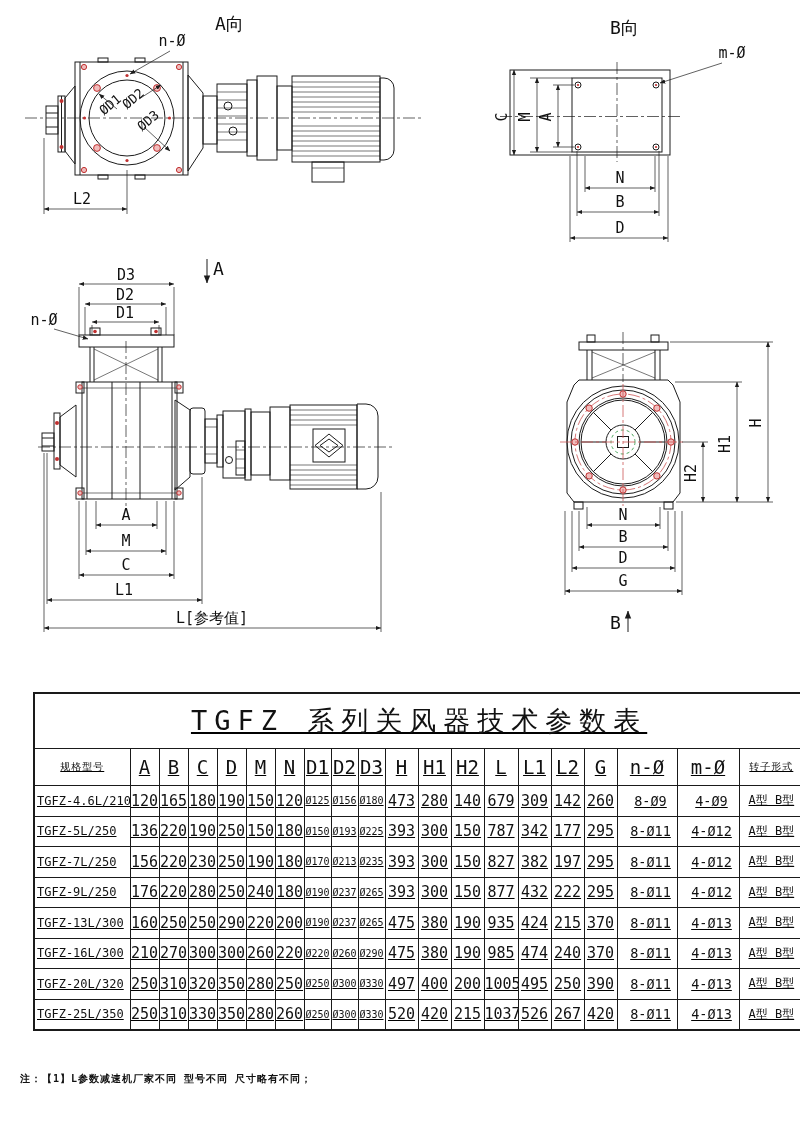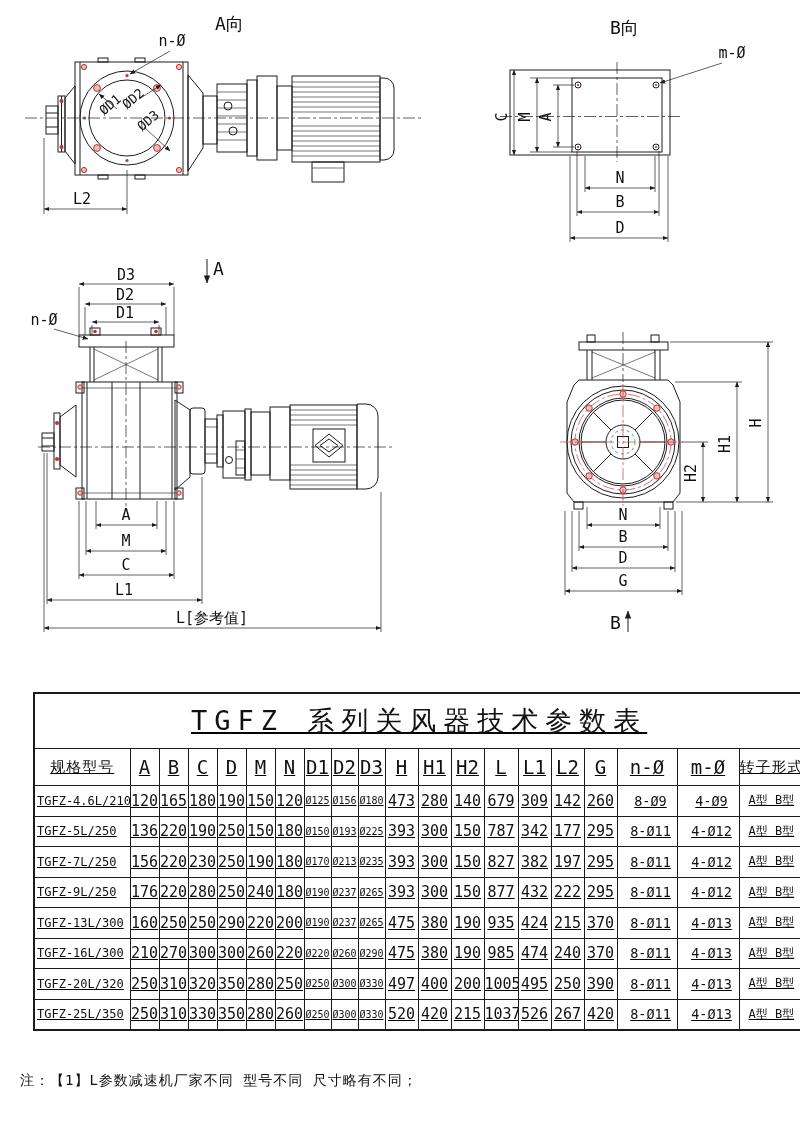--- a/index.html
+++ b/index.html
@@ -24,30 +24,30 @@
   .gd  { stroke:#3a9d4e; fill:none; stroke-width:.9; stroke-dasharray:3 3; }
 
   
   .table-wrap { position:absolute; left:33px; top:692px;text-decoration:underline; }
   table.spec { border-collapse:collapse; table-layout:fixed; width:770px; background:#fff;
                border:2px solid #1a1a1a; }
   .spec th, .spec td { border:1px solid #1a1a1a; text-align:center; white-space:nowrap;
                overflow:hidden; font-weight:normal; padding:0; color:#111; }
   .spec th.ttl { height:54px; font-size:27px; letter-spacing:7px; }
   .spec tr.hd th { height:36px; font-size:19px; }
-  .spec tr.hd th.cjk { font-size:15px; letter-spacing:1px; }
+  .spec tr.hd th.cjk { font-size:10px; letter-spacing:1px; }
   .spec tbody td { height:29.5px; font-size:15px; }
   .spec td.model { font-size:12px; text-align:left; padding-left:2px; }
   .spec td.dia   { font-size:10px; }
   .spec td.holes { font-size:13.5px; text-align:center; padding-left:7px; }
   .spec td.rotor { font-size:12px; }
 
   
-  .notes { position:absolute; left:20px; top:1072px; font-weight:normal;
-           font-size:14px; color:#111; letter-spacing:1px; }
+  .notes { position:absolute; left:20px; top:1072px; font-weight:bold;
+           font-size:10px; color:#111; letter-spacing:1px; }
   .notes .l2 { margin-left:28px; margin-top:7px; }
 </style>
 </head>
 <body>
 
 <div class="page">
 
   <svg width="0" height="0" aria-hidden="true">
     <defs>
       <marker id="ar" viewBox="0 0 10 10" refX="9.5" refY="5" markerWidth="8" markerHeight="8" orient="auto-start-reverse">

